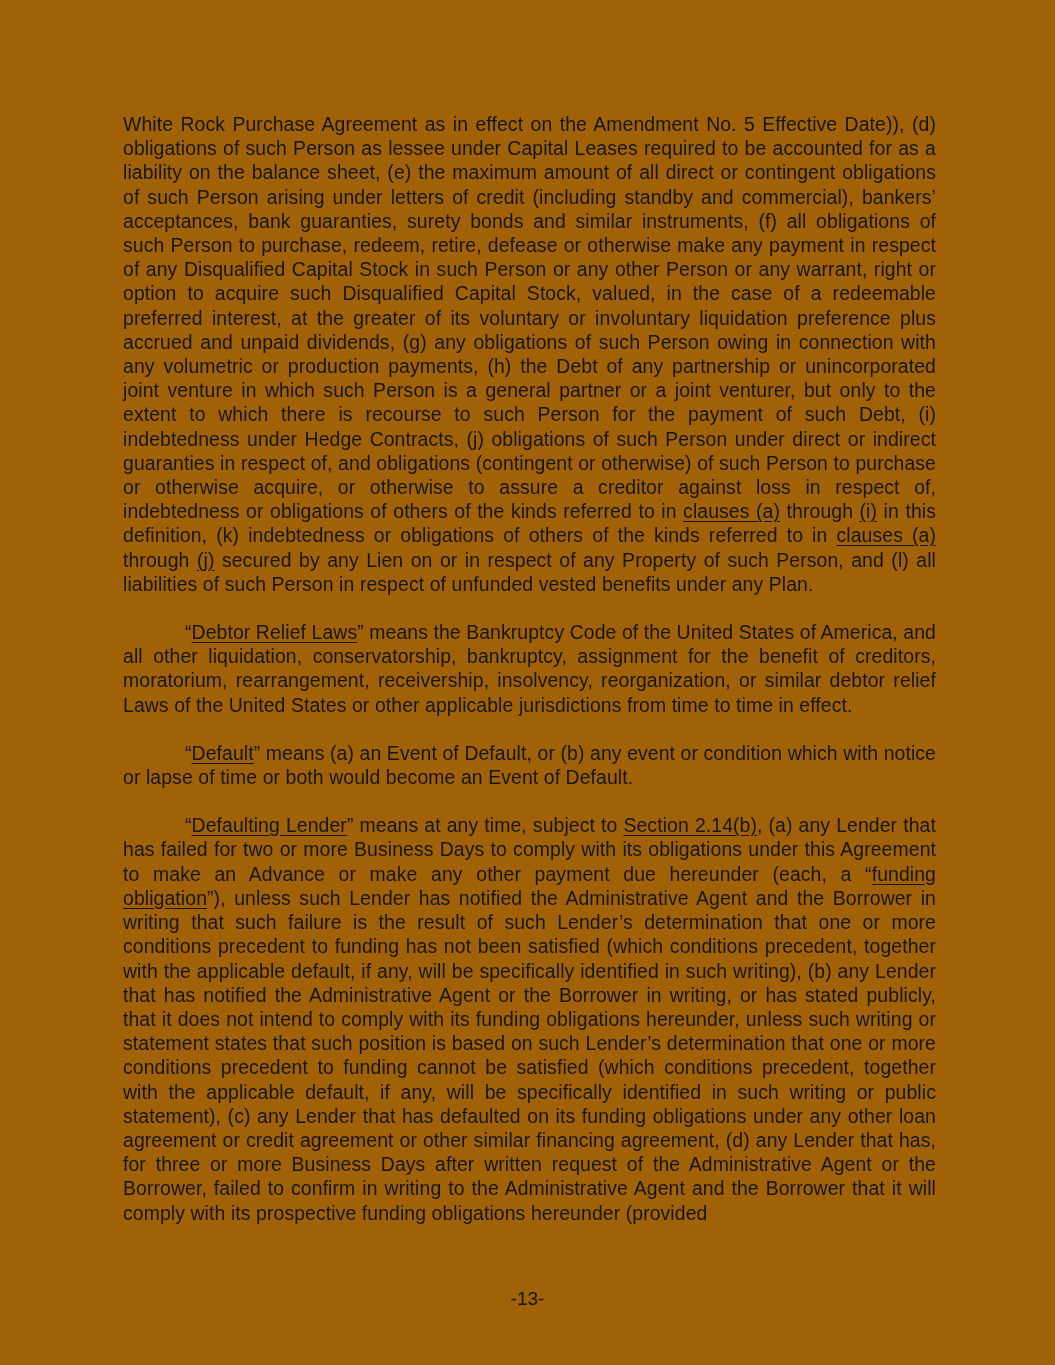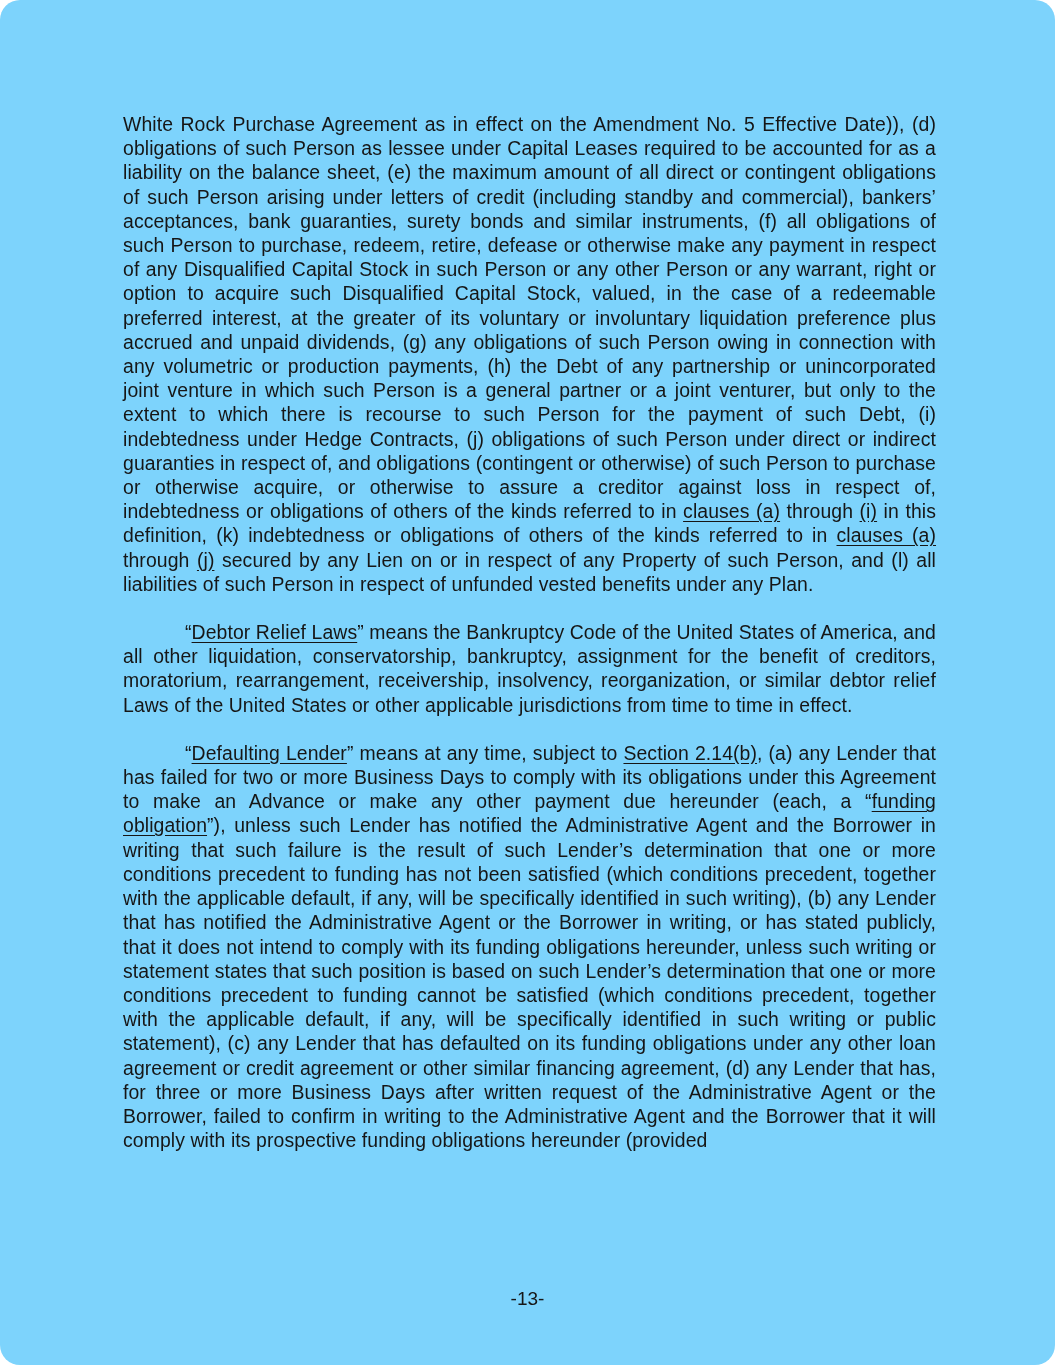--- a/index.html
+++ b/index.html
@@ -4,25 +4,24 @@
 <style>
   html, body {
     margin: 0;
     padding: 0;
     background: #ffffff;
   }
   .page {
     position: relative;
     width: 1055px;
     height: 1365px;
-    background: #7dd3fc;
+    background: #a16207;
     font-family: "Liberation Sans", sans-serif;
     color: #161616;
     overflow: hidden;
-    border-radius: 20px;
   }
   .body-text {
     position: absolute;
     left: 123px;
     top: 112px;
     width: 813px;
     font-size: 19.4px;
     line-height: 24.2px;
     text-align: justify;
     letter-spacing: 0.1px;
@@ -47,16 +46,17 @@
     color: #161616;
   }
 </style>
 </head>
 <body>
 
 <div class="page">
   <div class="body-text" id="doc-body">
       <p class="para"><span>White Rock Purchase Agreement as in effect on the Amendment No. 5 Effective Date)), (d) obligations of such Person as lessee under Capital Leases required to be accounted for as a liability on the balance sheet, (e) the maximum amount of all direct or contingent obligations of such Person arising under letters of credit (including standby and commercial), bankers’ acceptances, bank guaranties, surety bonds and similar instruments, (f) all obligations of such Person to purchase, redeem, retire, defease or otherwise make any payment in respect of any Disqualified Capital Stock in such Person or any other Person or any warrant, right or option to acquire such Disqualified Capital Stock, valued, in the case of a redeemable preferred interest, at the greater of its voluntary or involuntary liquidation preference plus accrued and unpaid dividends, (g) any obligations of such Person owing in connection with any volumetric or production payments, (h) the Debt of any partnership or unincorporated joint venture in which such Person is a general partner or a joint venturer, but only to the extent to which there is recourse to such Person for the payment of such Debt, (i) indebtedness under Hedge Contracts, (j) obligations of such Person under direct or indirect guaranties in respect of, and obligations (contingent or otherwise) of such Person to purchase or otherwise acquire, or otherwise to assure a creditor against loss in respect of, indebtedness or obligations of others of the kinds referred to in </span><span class="u">clauses (a)</span><span> through </span><span class="u">(i)</span><span> in this definition, (k) indebtedness or obligations of others of the kinds referred to in </span><span class="u">clauses (a)</span><span> through </span><span class="u">(j)</span><span> secured by any Lien on or in respect of any Property of such Person, and (l) all liabilities of such Person in respect of unfunded vested benefits under any Plan.</span></p>
       <p class="para indent"><span>“</span><span class="u">Debtor Relief Laws</span><span>” means the Bankruptcy Code of the United States of America, and all other liquidation, conservatorship, bankruptcy, assignment for the benefit of creditors, moratorium, rearrangement, receivership, insolvency, reorganization, or similar debtor relief Laws of the United States or other applicable jurisdictions from time to time in effect.</span></p>
+      <p class="para indent"><span>“</span><span class="u">Default</span><span>” means (a) an Event of Default, or (b) any event or condition which with notice or lapse of time or both would become an Event of Default.</span></p>
       <p class="para indent"><span>“</span><span class="u">Defaulting Lender</span><span>” means at any time, subject to </span><span class="u">Section 2.14(b)</span><span>, (a) any Lender that has failed for two or more Business Days to comply with its obligations under this Agreement to make an Advance or make any other payment due hereunder (each, a “</span><span class="u">funding obligation</span><span>”), unless such Lender has notified the Administrative Agent and the Borrower in writing that such failure is the result of such Lender’s determination that one or more conditions precedent to funding has not been satisfied (which conditions precedent, together with the applicable default, if any, will be specifically identified in such writing), (b) any Lender that has notified the Administrative Agent or the Borrower in writing, or has stated publicly, that it does not intend to comply with its funding obligations hereunder, unless such writing or statement states that such position is based on such Lender’s determination that one or more conditions precedent to funding cannot be satisfied (which conditions precedent, together with the applicable default, if any, will be specifically identified in such writing or public statement), (c) any Lender that has defaulted on its funding obligations under any other loan agreement or credit agreement or other similar financing agreement, (d) any Lender that has, for three or more Business Days after written request of the Administrative Agent or the Borrower, failed to confirm in writing to the Administrative Agent and the Borrower that it will comply with its prospective funding obligations hereunder (provided</span></p>
     </div>
   <div class="footer">-13-</div>
 </div>
 
 </body></html>

